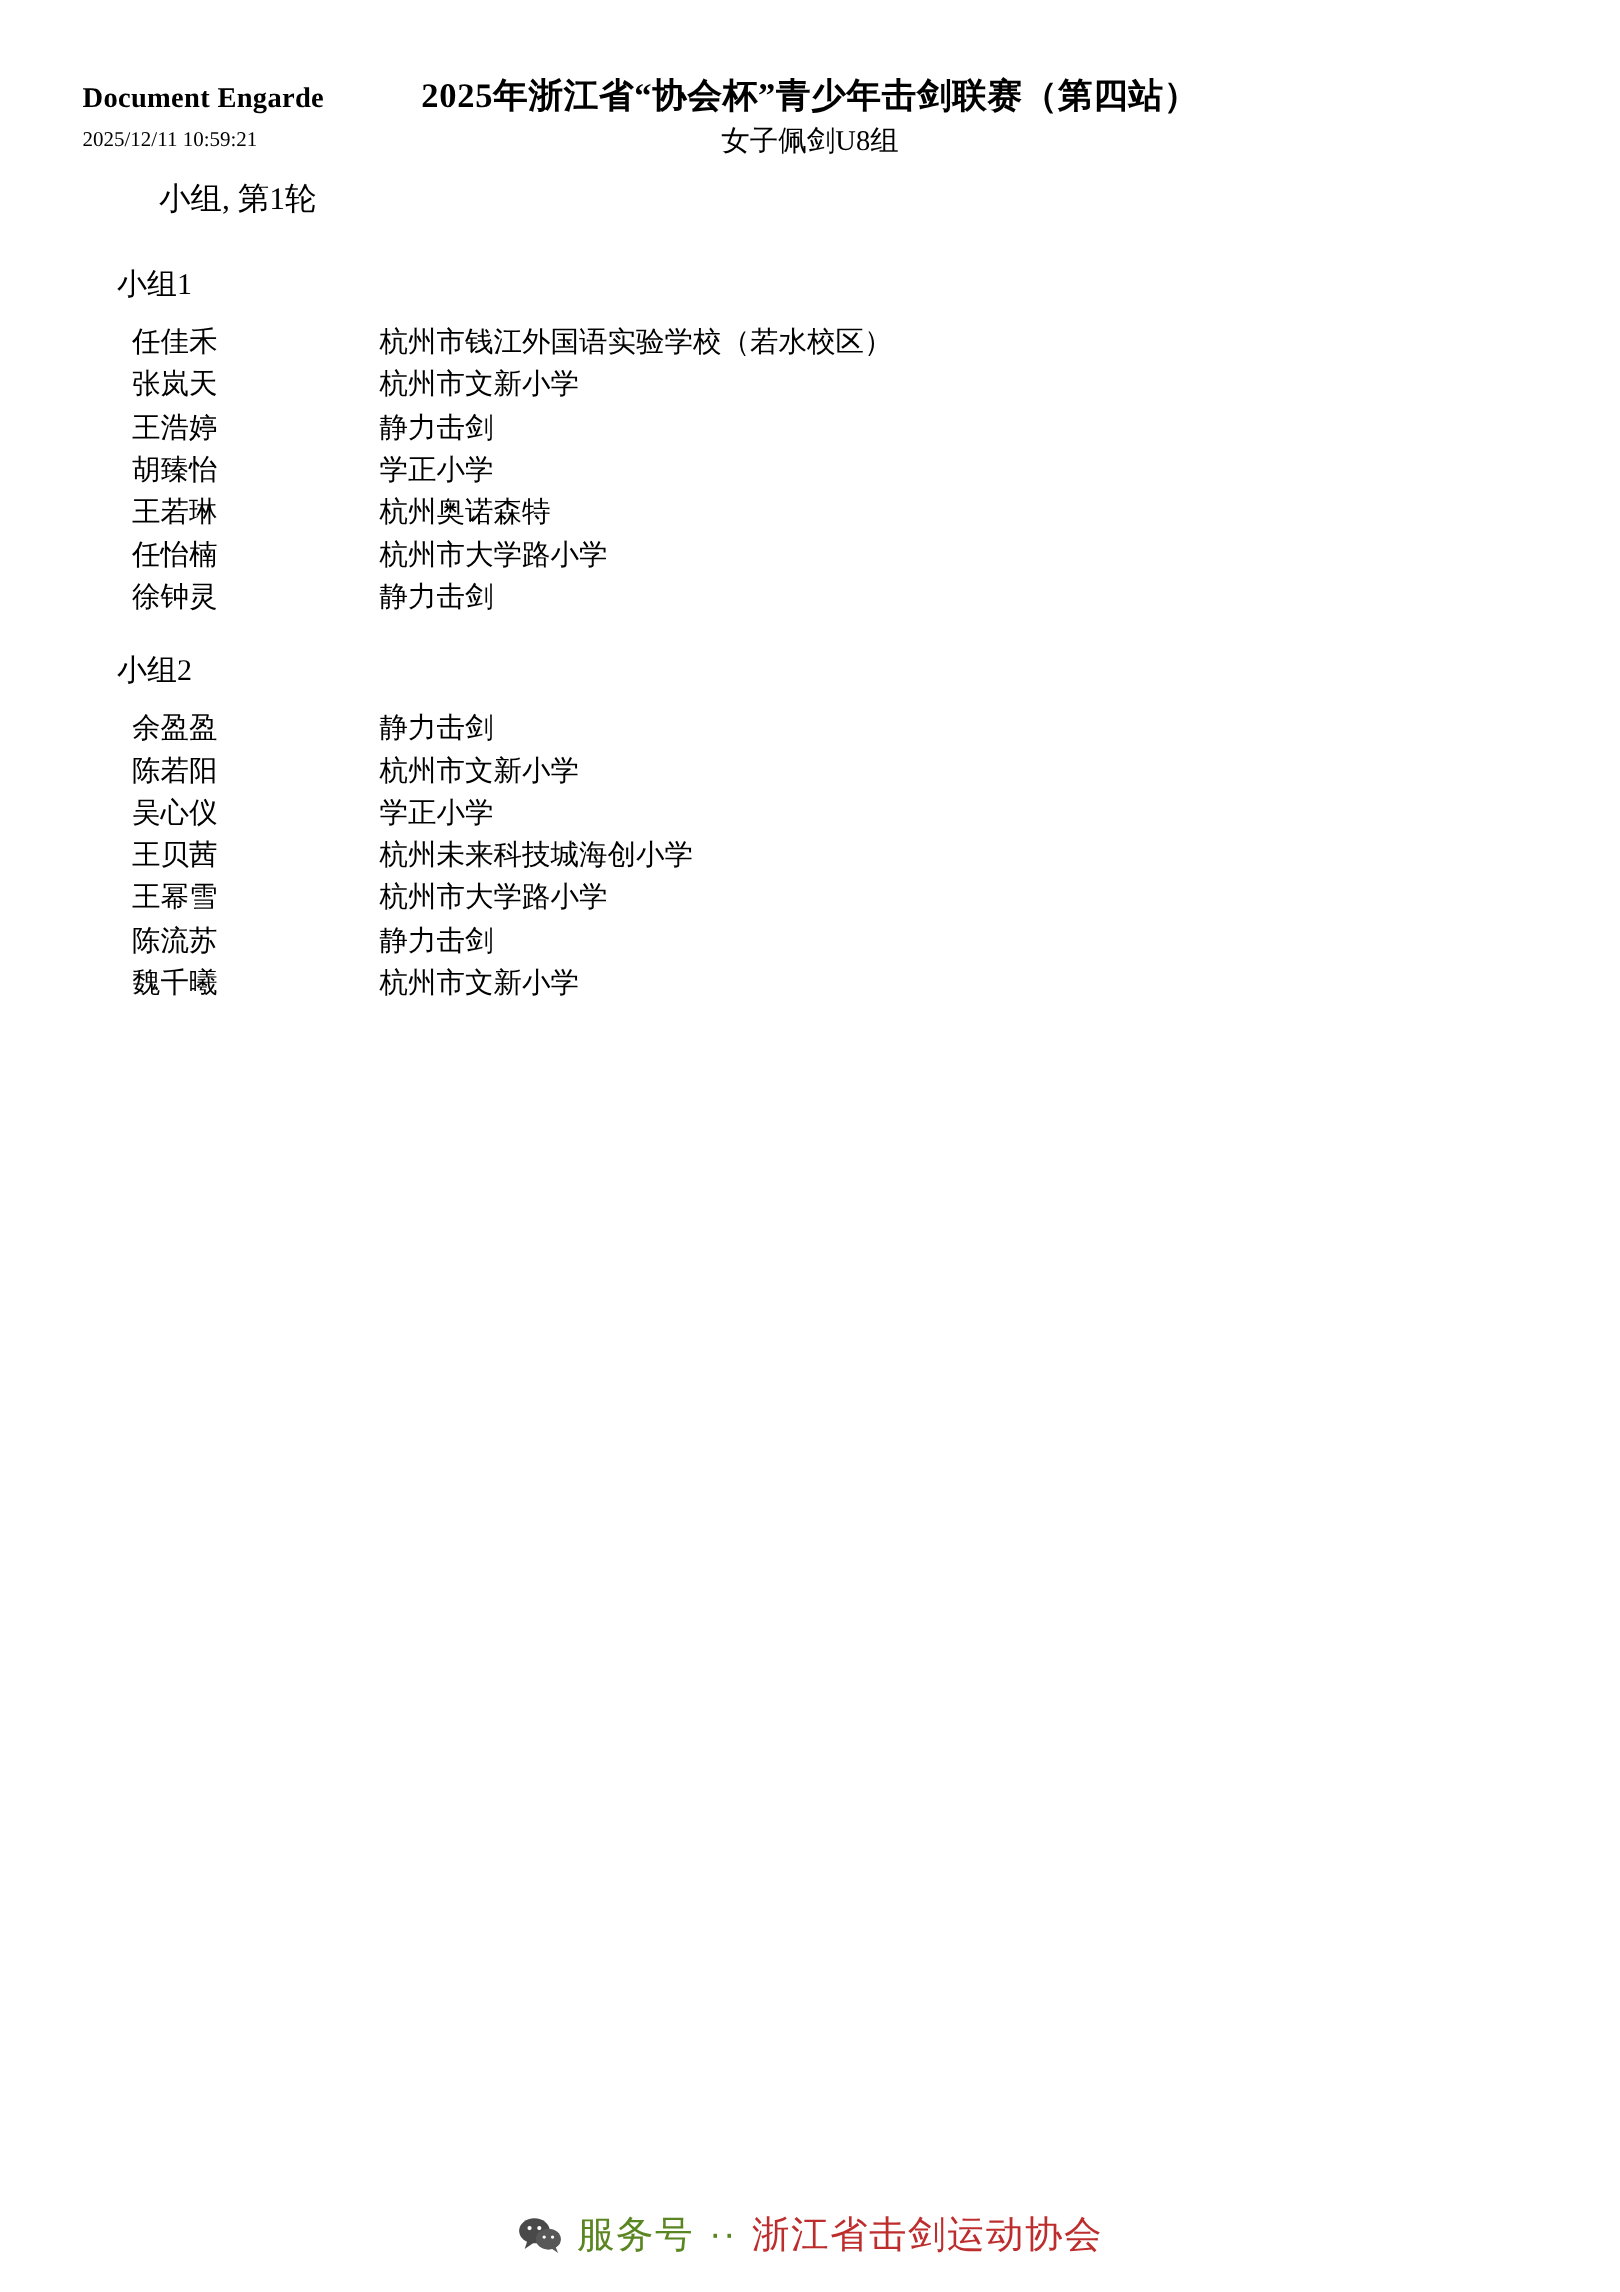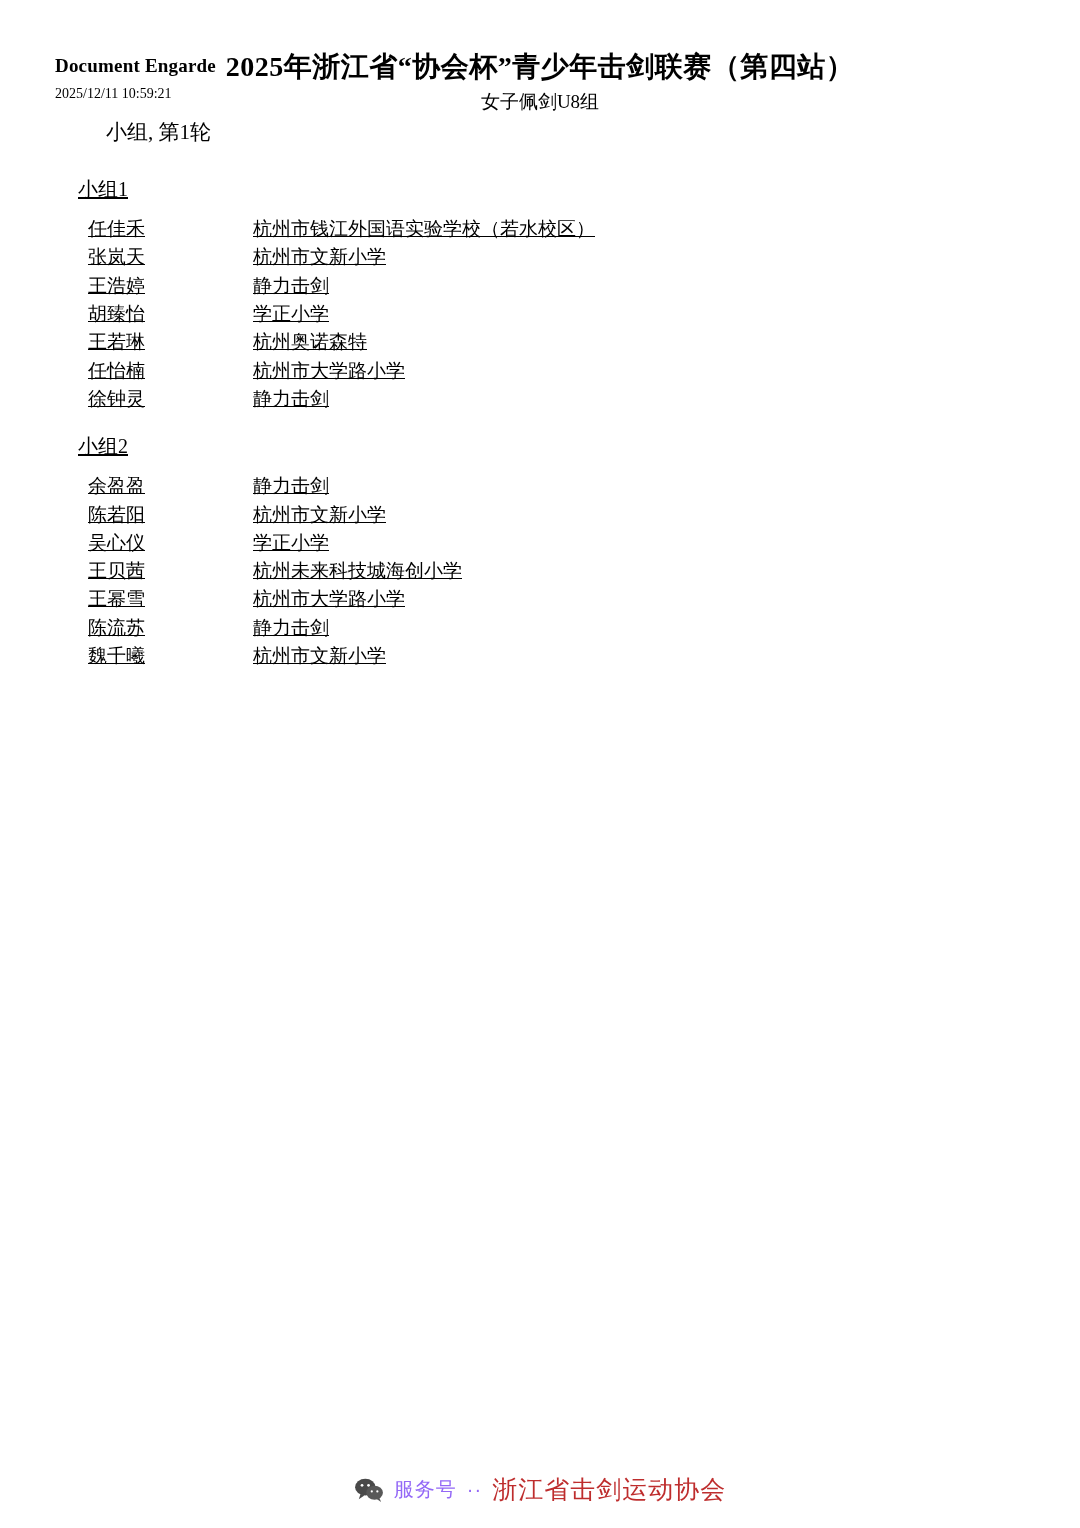--- a/index.html
+++ b/index.html
@@ -40,21 +40,21 @@
   }
 
   .title-block {
     position: absolute;
     left: 0;
     right: 0;
     top: 48px;
     text-align: center;
   }
   .title-main {
-    font-size: 28px;
+    font-size: 23px;
     font-weight: bold;
     letter-spacing: 0.5px;
     line-height: 1.35;
   }
   .title-sub {
     font-size: 19px;
     font-weight: normal;
     line-height: 1.5;
     margin-top: 2px;
   }
@@ -70,21 +70,20 @@
 
   
   .pools {
     position: absolute;
     left: 0;
     right: 0;
     top: 176px;
   }
   .pool {
     margin-bottom: 18px;
-    text-decoration: underline;
   }
   .pool-title {
     font-size: 20px;
     margin-left: 78px;
     margin-bottom: 14px;
   }
   table.pool-table {
     border-collapse: collapse;
     margin-left: 88px;
   }
@@ -116,22 +115,22 @@
     opacity: 0.92;
   }
   .wechat-badge {
     width: 30px;
     height: 26px;
     position: relative;
     display: inline-block;
   }
   .wechat-badge svg { display: block; }
   .footer-text {
-    font-size: 20px;
-    color: #8b5cf6;
+    font-size: 25px;
+    color: #4d7c0f;
     letter-spacing: 1px;
     font-family: "Liberation Sans", "DejaVu Sans", sans-serif;
     text-align: center;
   }
   .footer-org {
     font-size: 25px;
     color: #b91c1c;
     font-family: "Liberation Sans", "DejaVu Sans", sans-serif;
     letter-spacing: 1px;
   }

